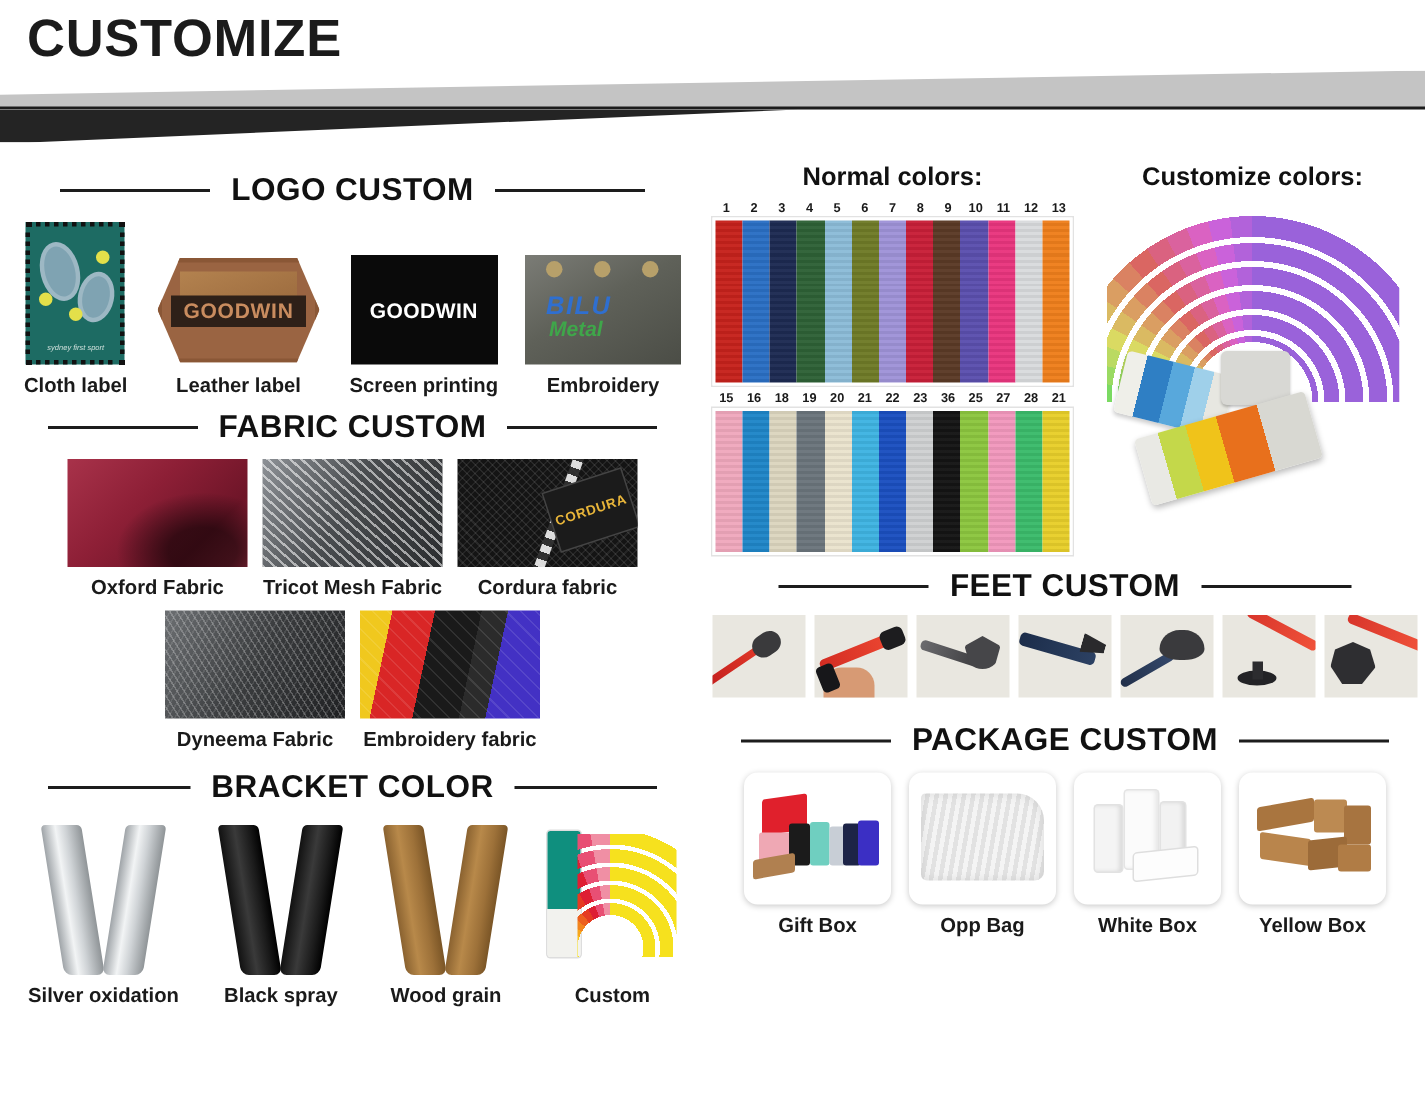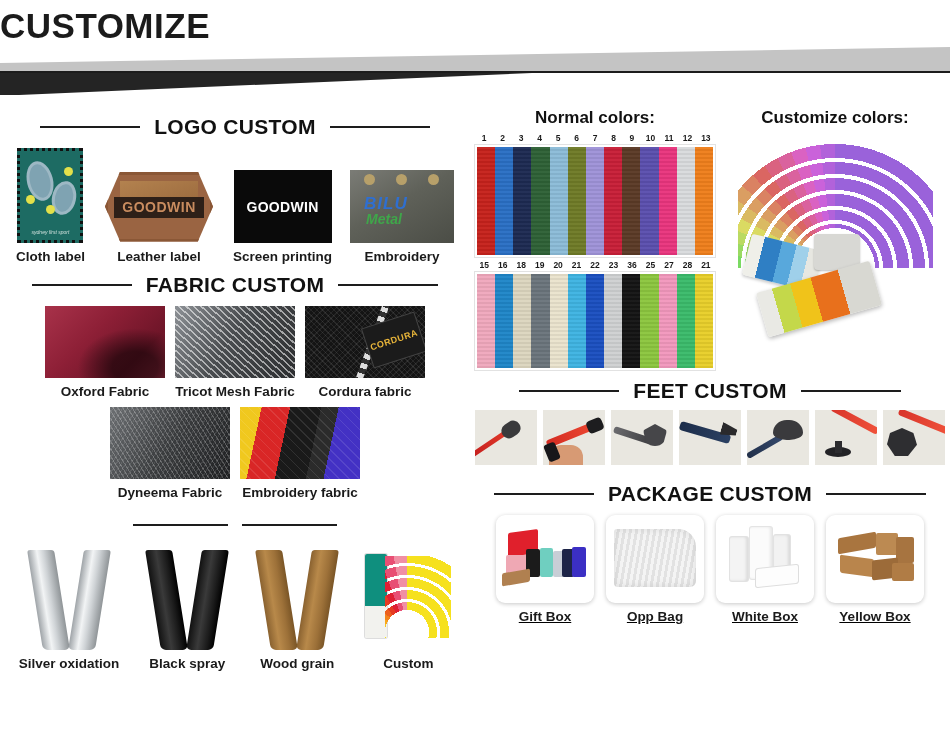--- a/index.html
+++ b/index.html
@@ -7,21 +7,21 @@
     width: 950px; height: 744px;
     font-family: "Liberation Sans", sans-serif;
     background: #ffffff;
     overflow: hidden;
     position: relative;
   }
 
   
   .header { position: relative; width: 950px; height: 98px; background: #fff; }
   .header-title {
-    position: absolute; left: 0; top: 6px;
+    position: absolute; left: 18px; top: 6px;
     font-size: 35px; font-weight: 700; letter-spacing: 0.5px;
     color: #1b1b1b; font-family: "Liberation Sans", sans-serif;
   }
   .band-gray {
     position: absolute; left: 0; top: 47px; width: 950px; height: 26px;
     background: #c4c4c4;
     clip-path: polygon(0 62%, 100% 0, 100% 100%, 0 100%);
   }
   .band-rule {
     position: absolute; left: 0; top: 71px; width: 950px; height: 2px;
@@ -221,21 +221,21 @@
   }
 
   
   .feet-row { gap: 6px; margin-top: 4px; justify-content: center; }
   .feet-cell {
     width: 62px; height: 55px; background: #e9e7e0;
     position: relative; overflow: hidden;
   }
 
   
-  .pack-row { gap: 12px; margin-top: 6px; text-decoration: underline; }
+  .pack-row { gap: 12px; margin-top: 6px; }
   .pack-card {
     width: 98px; height: 88px; background: #fff; border-radius: 9px;
     box-shadow: 0 1px 4px rgba(0,0,0,.22); position: relative; overflow: hidden;
   }
   .pc-box { position: absolute; border-radius: 2px; }
 </style>
 </head>
 <body>
 
 <div class="header">
@@ -338,20 +338,21 @@
         <div class="cell">
           <div class="fab fab-custom"></div>
           <div class="caption">Embroidery fabric</div>
         </div>
       </div>
     </div>
 
     <div style="padding-top:10px;">
       <div class="sec-head">
         <span class="rule short"></span>
+        <span class="txt">BRACKET COLOR</span>
         <span class="rule short"></span>
       </div>
 
       <div class="row bracket-row">
         <div class="cell">
           <div class="brk silver">
             <div class="leg l"></div>
               <div class="leg r"></div>
           </div>
           <div class="caption">Silver oxidation</div>

